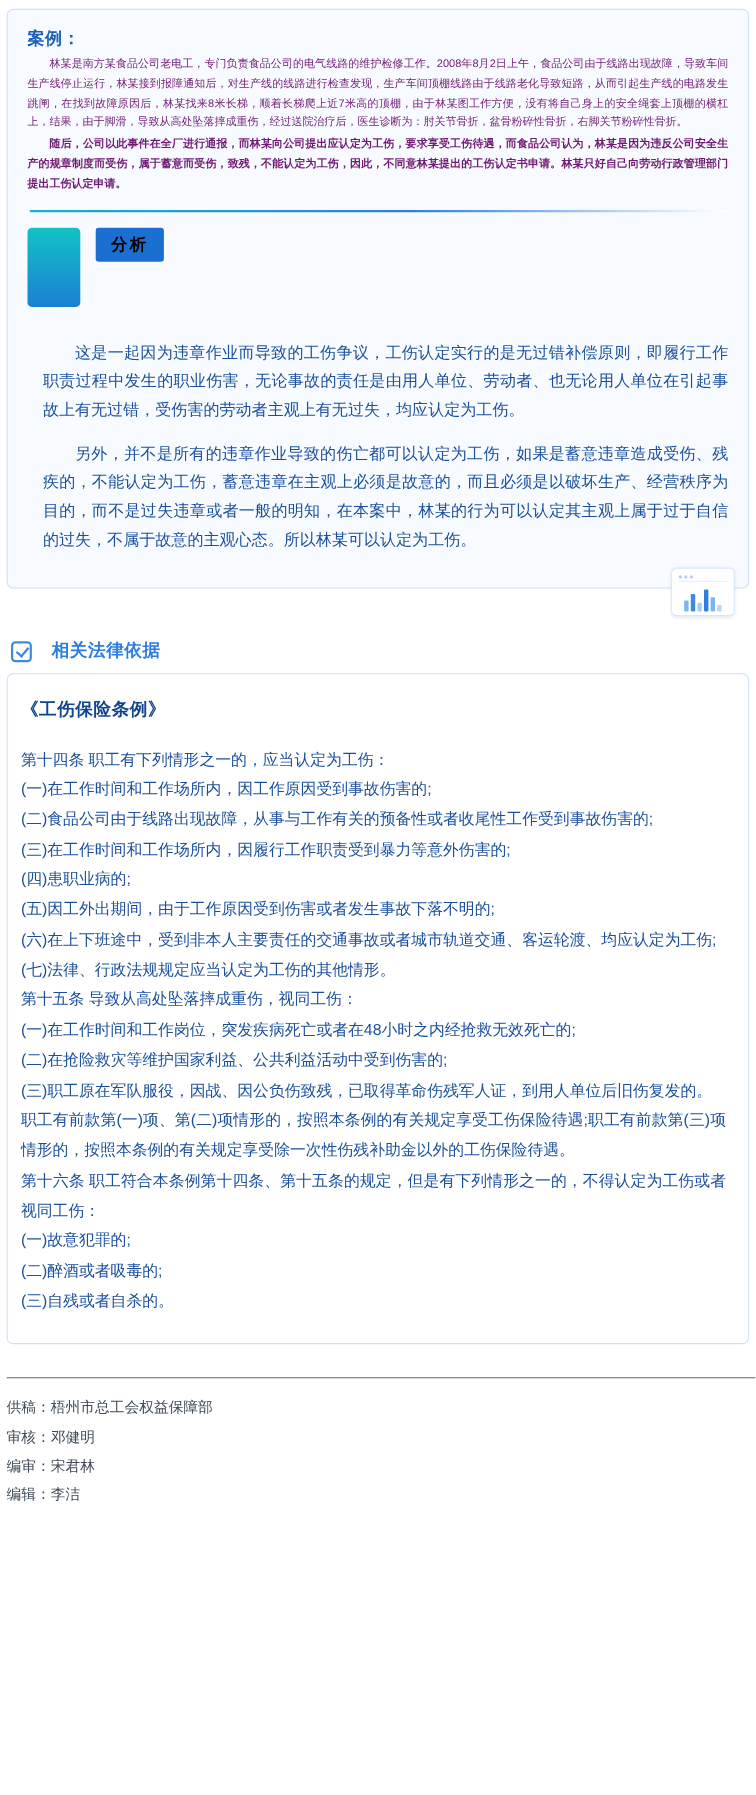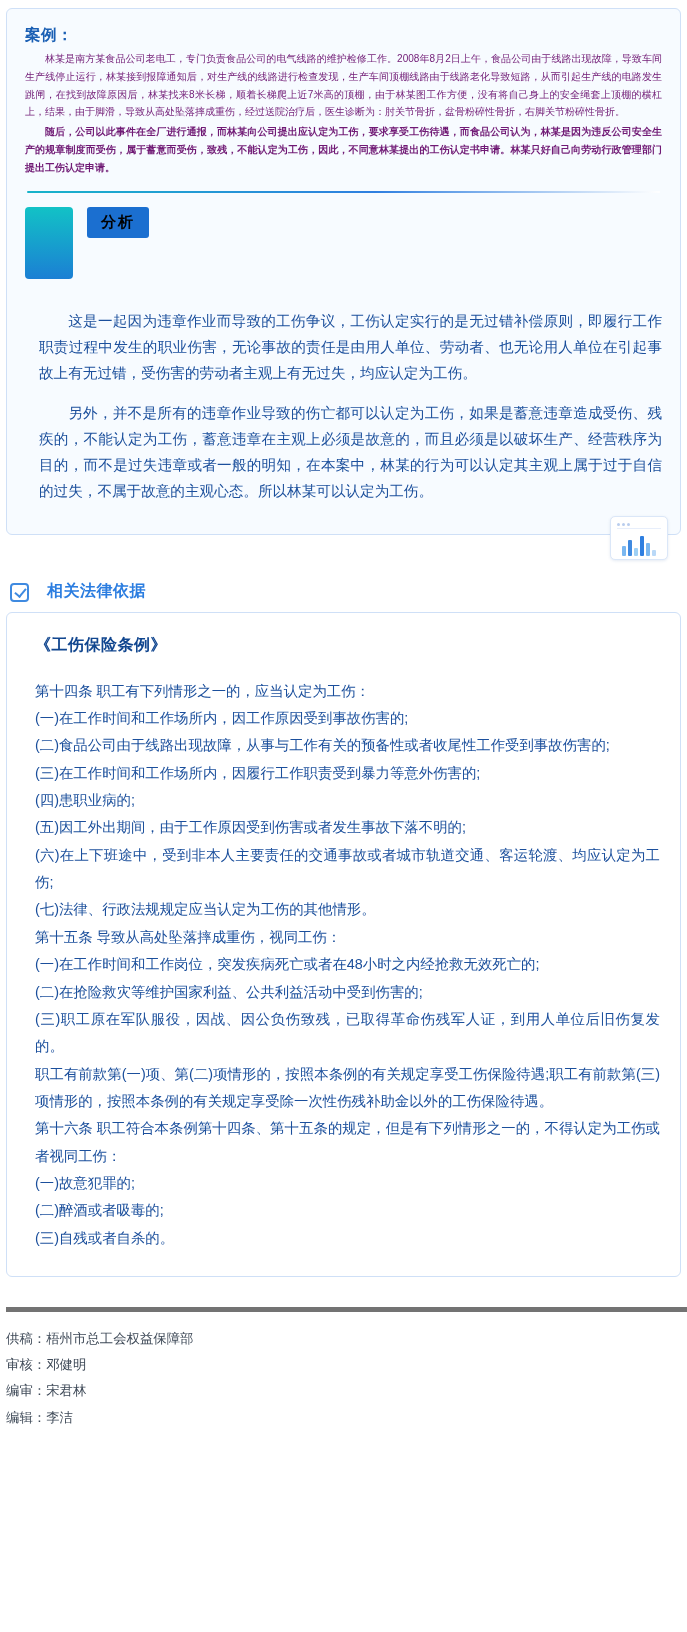--- a/index.html
+++ b/index.html
@@ -146,41 +146,41 @@
     font-size: 16px;
     font-weight: bold;
     letter-spacing: 0.5px;
   }
 
   .legal-card {
     margin: 0 6px;
     border: 1px solid #cfe0f7;
     border-radius: 6px;
     background: #ffffff;
-    padding: 22px 20px 24px 28px;
+    padding: 22px 20px 24px 12px;
   }
   .law-title {
     color: #11468f;
     font-size: 16px;
     font-weight: bold;
     letter-spacing: 0.5px;
     margin-bottom: 22px;
   }
   .law-line {
     color: #1b4f9c;
     font-size: 14.4px;
     line-height: 1.9;
     text-align: justify;
   }
 
   
   .footer {
     margin: 30px 0 10px 6px;
     padding-top: 14px;
-    border-top: 5px solid #737373;
+    border-top: 1px solid #737373;
   }
   .footer-line {
     color: #3f4a58;
     font-size: 13.4px;
     line-height: 1.95;
   }
 </style>
 </head>
 <body>
 

